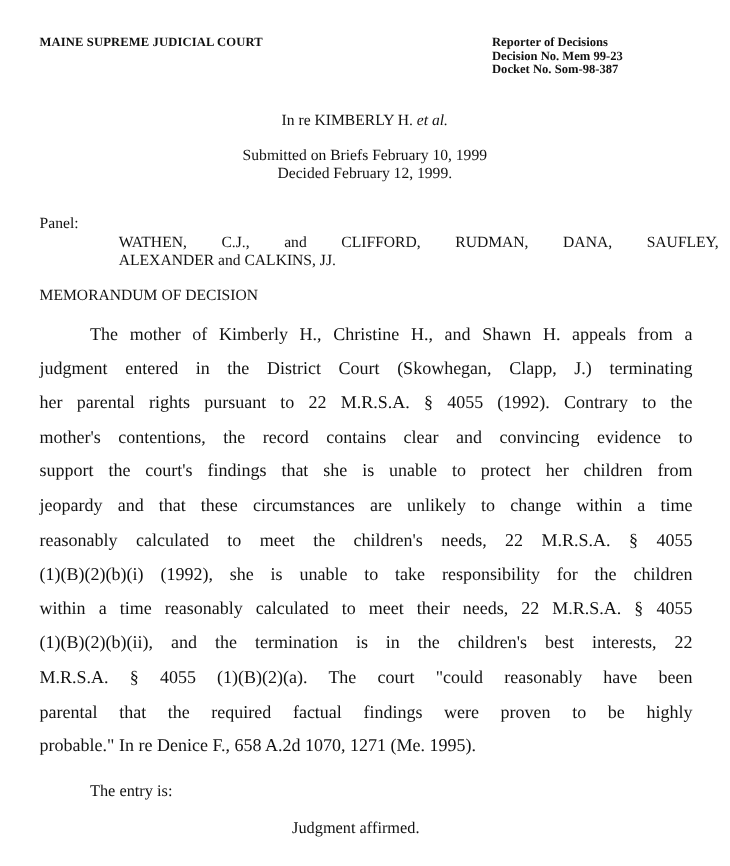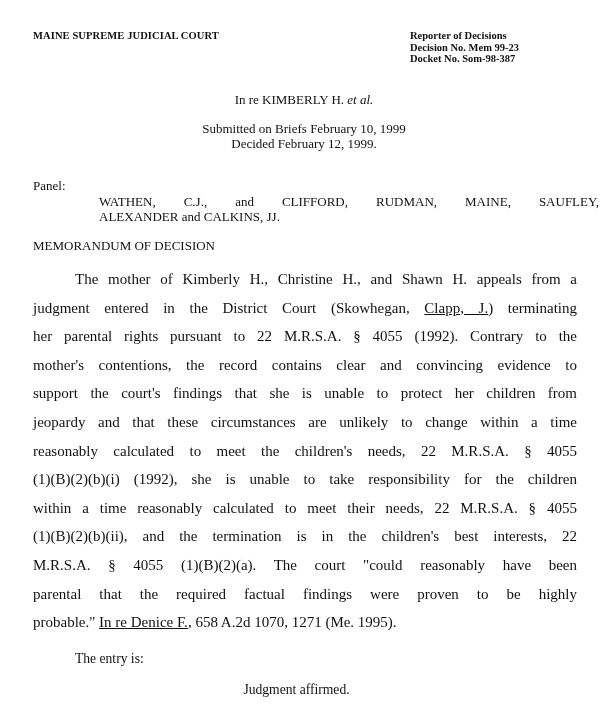--- a/index.html
+++ b/index.html
@@ -103,21 +103,21 @@
     }
     .line {
       display: block;
       white-space: nowrap;
       text-align: justify;
       text-align-last: justify;
       height: 28.6px;
     }
     .line.indent { padding-left: 42px; }
     .line.last { text-align-last: left; }
-    .u { text-decoration: underline; }
+    .u { }
     .entry {
       position: absolute;
       left: 75px;
       top: 651px;
       font-size: 13.6px;
       font-family: "Liberation Serif", serif;
     }
     .judgment {
       position: absolute;
       left: 0;
@@ -153,21 +153,21 @@
 
   <div class="panel">
     <div class="panel-label">Panel:</div>
     <div class="panel-names">
       <div class="panel-line1">
         <span>WATHEN,</span>
         <span>C.J.,</span>
         <span>and</span>
         <span>CLIFFORD,</span>
         <span>RUDMAN,</span>
-        <span>MAINE,</span>
+        <span>DANA,</span>
         <span>SAUFLEY,</span>
       </div>
       <div>ALEXANDER and CALKINS, JJ.</div>
     </div>
   </div>
 
   <div class="memo-heading">MEMORANDUM OF DECISION</div>
 
   <div class="body-text">
     <span class="line indent">The mother of Kimberly H., Christine H., and Shawn H. appeals from a</span>

